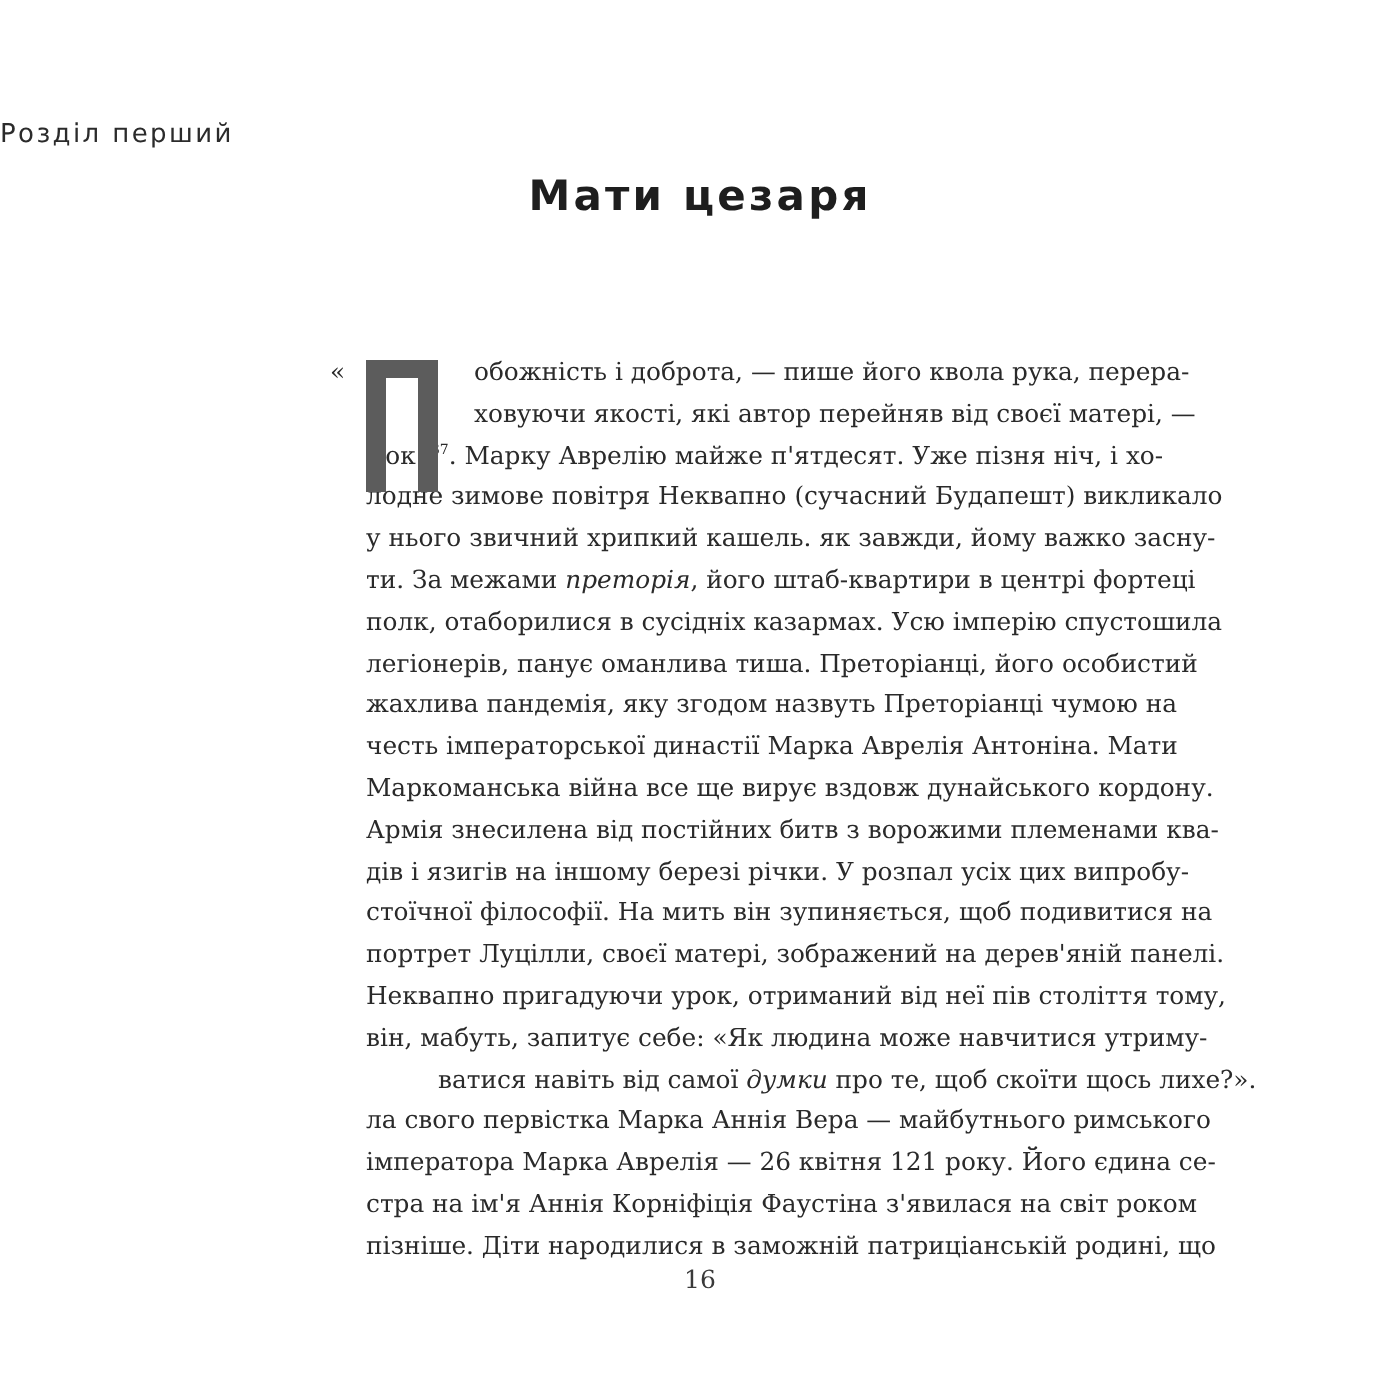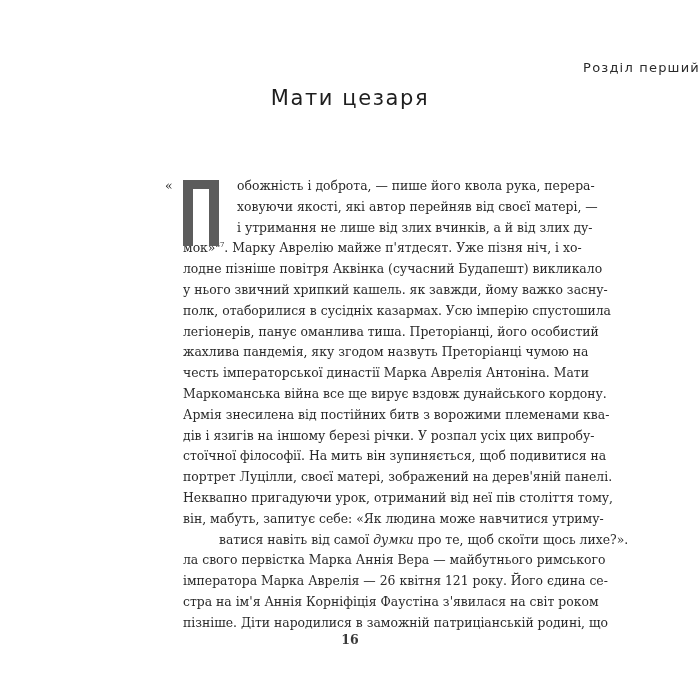--- a/index.html
+++ b/index.html
@@ -18,34 +18,34 @@
       position: absolute;
       left: 0; top: 0;
       width: 700px; height: 700px;
       background: #ffffff;
     }
     .section-label {
       position: absolute;
       top: 60px;
       left: 0;
       width: 700px;
-      text-align: right;
+      text-align: left;
       font-family: "DejaVu Sans", sans-serif;
       font-size: 13px;
       letter-spacing: 1.2px;
       color: #2b2b2b;
     }
     .chapter-title {
       position: absolute;
       top: 86px;
       left: 0;
       width: 700px;
       text-align: center;
       font-family: "DejaVu Sans", sans-serif;
-      font-weight: normal;
+      font-weight: bold;
       font-size: 21px;
       letter-spacing: 1.6px;
       color: #1e1e1e;
     }
     .body-text {
       position: absolute;
       left: 183px;
       top: 176px;
       width: 335px;
       font-family: "DejaVu Serif", serif;
@@ -115,21 +115,20 @@
     }
     .page-number {
       position: absolute;
       top: 632px;
       left: 0;
       width: 700px;
       text-align: center;
       font-family: "DejaVu Serif", serif;
       font-size: 12.5px;
       color: #3a3a3a;
-      font-weight: bold;
     }
   </style>
 </head>
 <body>
 
 <div class="page">
 
   <div class="section-label">Розділ перший</div>
   <div class="chapter-title">Мати цезаря</div>
 
@@ -138,24 +137,24 @@
     <span class="drop-quote">«</span>
     <div class="drop-cap" title="П">
       <div class="bar-top"></div>
       <div class="bar-left"></div>
       <div class="bar-right"></div>
     </div>
 
     <div>
       <span class="line indent-cap">обожність і доброта, — пише його квола рука, перера-</span>
       <span class="line indent-cap">ховуючи якості, які автор перейняв від своєї матері, —</span>
-      <span class="line indent-cap">і утримання не лише від злих вчинків, а й від злих ду-</span>
       <span class="line"><span>мок»</span><span class="sup">37</span><span>. Марку Аврелію майже п'ятдесят. Уже пізня ніч, і хо-</span></span>
-      <span class="line">лодне пізніше повітря Аквінка (сучасний Будапешт) викликало</span>
+      <span class="line">лодне зимове повітря Неквапно (сучасний Будапешт) викликало</span>
       <span class="line">у нього звичний хрипкий кашель. як завжди, йому важко засну-</span>
+      <span class="line"><span>ти. За межами </span><em>преторія</em><span>, його штаб-квартири в центрі фортеці</span></span>
       <span class="line">полк, отаборилися в сусідніх казармах. Усю імперію спустошила</span>
       <span class="line">легіонерів, панує оманлива тиша. Преторіанці, його особистий</span>
       <span class="line">жахлива пандемія, яку згодом назвуть Преторіанці чумою на</span>
       <span class="line">честь імператорської династії Марка Аврелія Антоніна. Мати</span>
       <span class="line">Маркоманська війна все ще вирує вздовж дунайського кордону.</span>
       <span class="line">Армія знесилена від постійних битв з ворожими племенами ква-</span>
       <span class="line">дів і язигів на іншому березі річки. У розпал усіх цих випробу-</span>
       <span class="line">стоїчної філософії. На мить він зупиняється, щоб подивитися на</span>
       <span class="line">портрет Луцілли, своєї матері, зображений на дерев'яній панелі.</span>
       <span class="line">Неквапно пригадуючи урок, отриманий від неї пів століття тому,</span>

